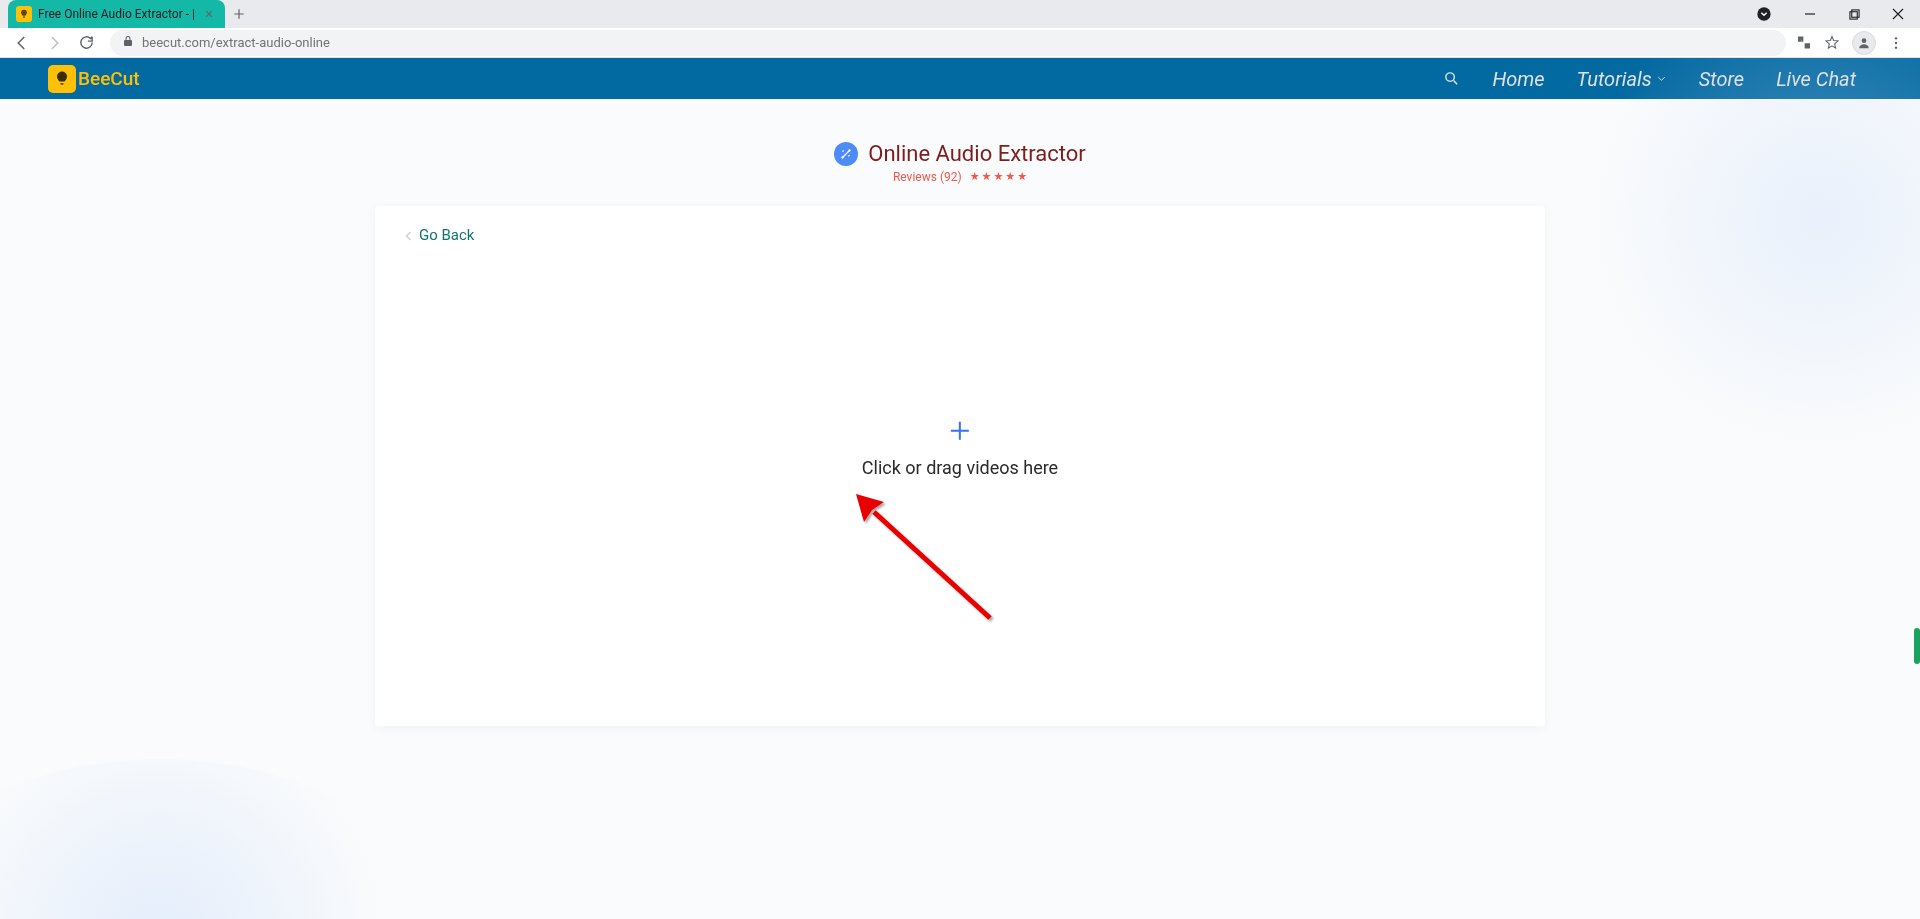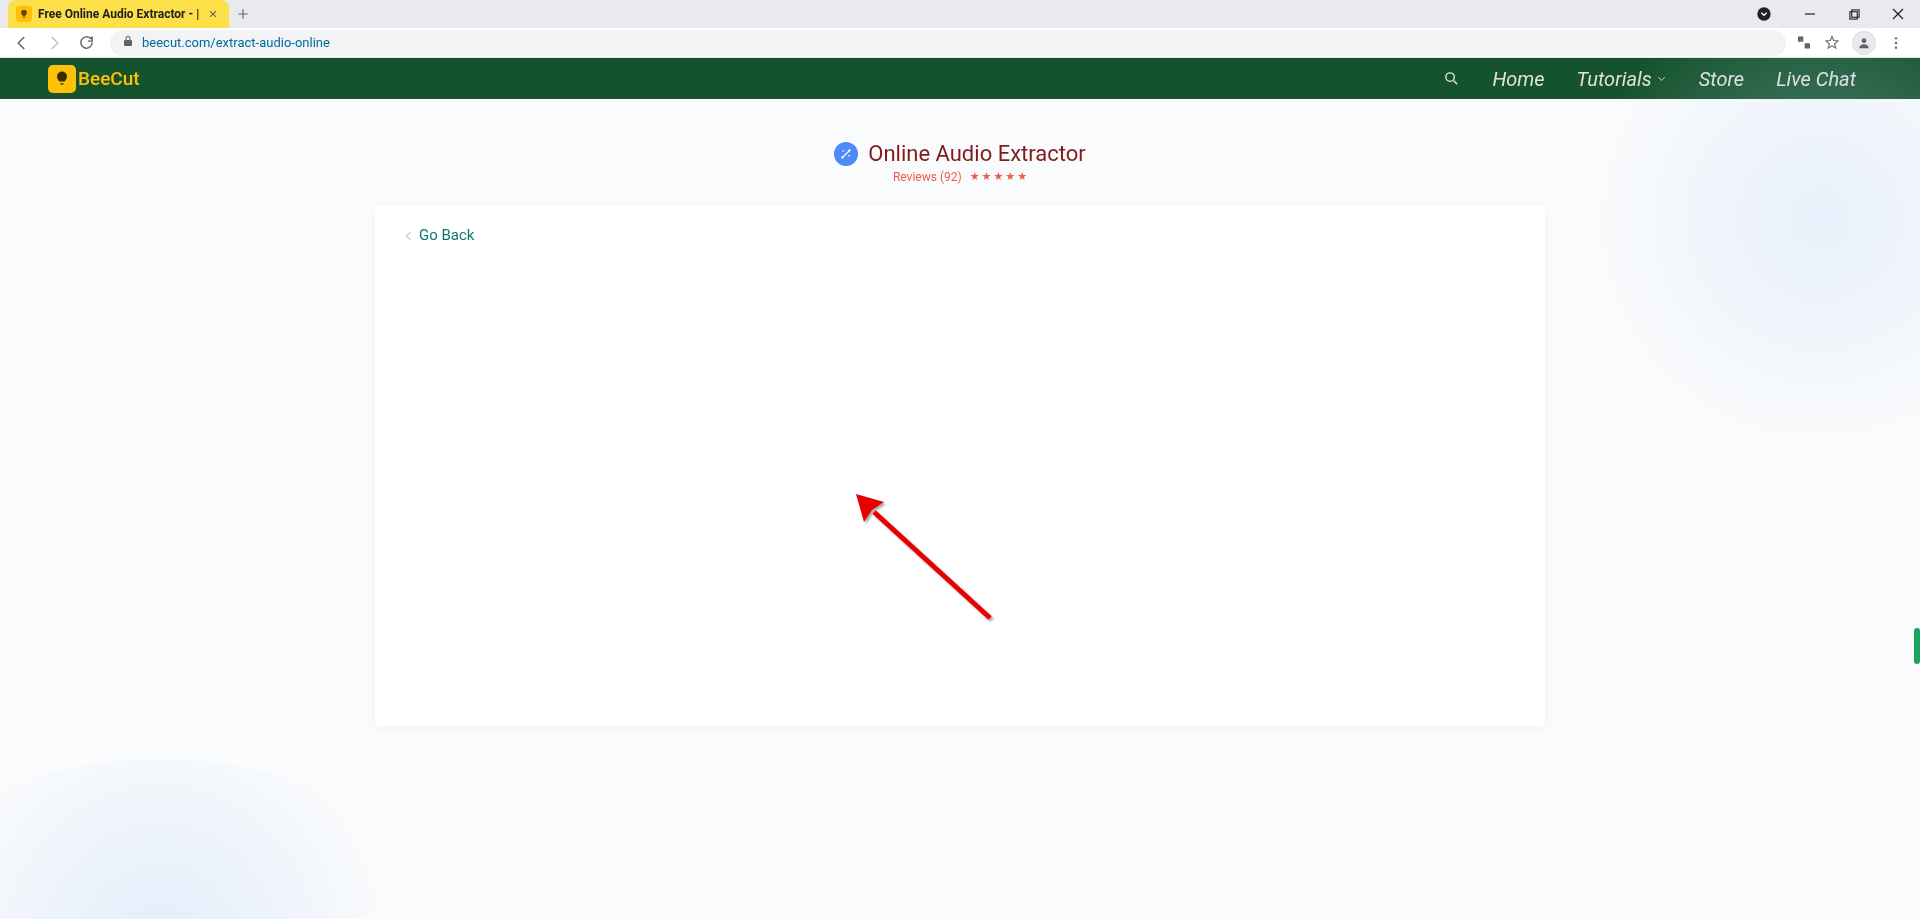--- a/index.html
+++ b/index.html
@@ -41,30 +41,29 @@
     }
     
     .tab-bar {
       height: 28px;
       display: flex;
       align-items: flex-end;
       padding-left: 8px;
       background: #e8eaed;
     }
     .tab {
-      background: #fde047;
+      background: #14b8a6;
       height: 28px;
       border-radius: 8px 8px 0 0;
       display: flex;
       align-items: center;
       padding: 0 8px;
       gap: 6px;
       min-width: 180px;
       position: relative;
-      font-weight: bold;
     }
     .tab-favicon {
       width: 16px;
       height: 16px;
       background: #ffc107;
       border-radius: 3px;
       display: flex;
       align-items: center;
       justify-content: center;
       font-size: 10px;
@@ -127,21 +126,21 @@
       gap: 8px;
       margin: 0 6px;
     }
     .lock-icon {
       color: #5f6368;
       font-size: 12px;
     }
     .url-text {
       flex: 1;
       font-size: 13px;
-      color: #0369a1;
+      color: #737373;
     }
     .address-icons {
       display: flex;
       gap: 12px;
       align-items: center;
       margin-right: 8px;
     }
     .address-icon {
       color: #5f6368;
       width: 16px;
@@ -164,21 +163,21 @@
     
     .page {
       position: relative;
       height: calc(919px - 58px);
       background: #fafbfc;
       overflow: hidden;
     }
     
     .site-nav {
       height: 41px;
-      background: #14532d;
+      background: #0369a1;
       display: flex;
       align-items: center;
       padding: 0 48px;
     }
     .brand {
       display: flex;
       align-items: center;
       gap: 2px;
     }
     .brand-logo {
@@ -485,20 +484,28 @@
       </span>
     </div>
   </div>
 
   <div class="upload-card">
     <div class="go-back">
       <svg width="12" height="14" viewBox="0 0 24 24">
           <path fill="none" stroke="#d0d0d0" stroke-width="3" d="M15 4l-8 8 8 8"></path>
         </svg>
       <span>Go Back</span>
+    </div>
+    <div class="drop-zone">
+      <div class="plus-icon">
+        <svg width="24" height="24" viewBox="0 0 24 24">
+            <path stroke="#3672f3" stroke-width="2" d="M12 3v18M3 12h18"></path>
+          </svg>
+      </div>
+      <div class="drop-text">Click or drag videos here</div>
     </div>
   </div>
 
   <svg class="annotation-arrow" width="160" height="150" viewBox="0 0 160 150">
     <defs>
       <filter id="sh" x="-20%" y="-20%" width="140%" height="140%">
         <feDropShadow dx="2" dy="2" stdDeviation="1" flood-opacity="0.35"></feDropShadow>
       </filter>
     </defs>
     <g filter="url(#sh)">

